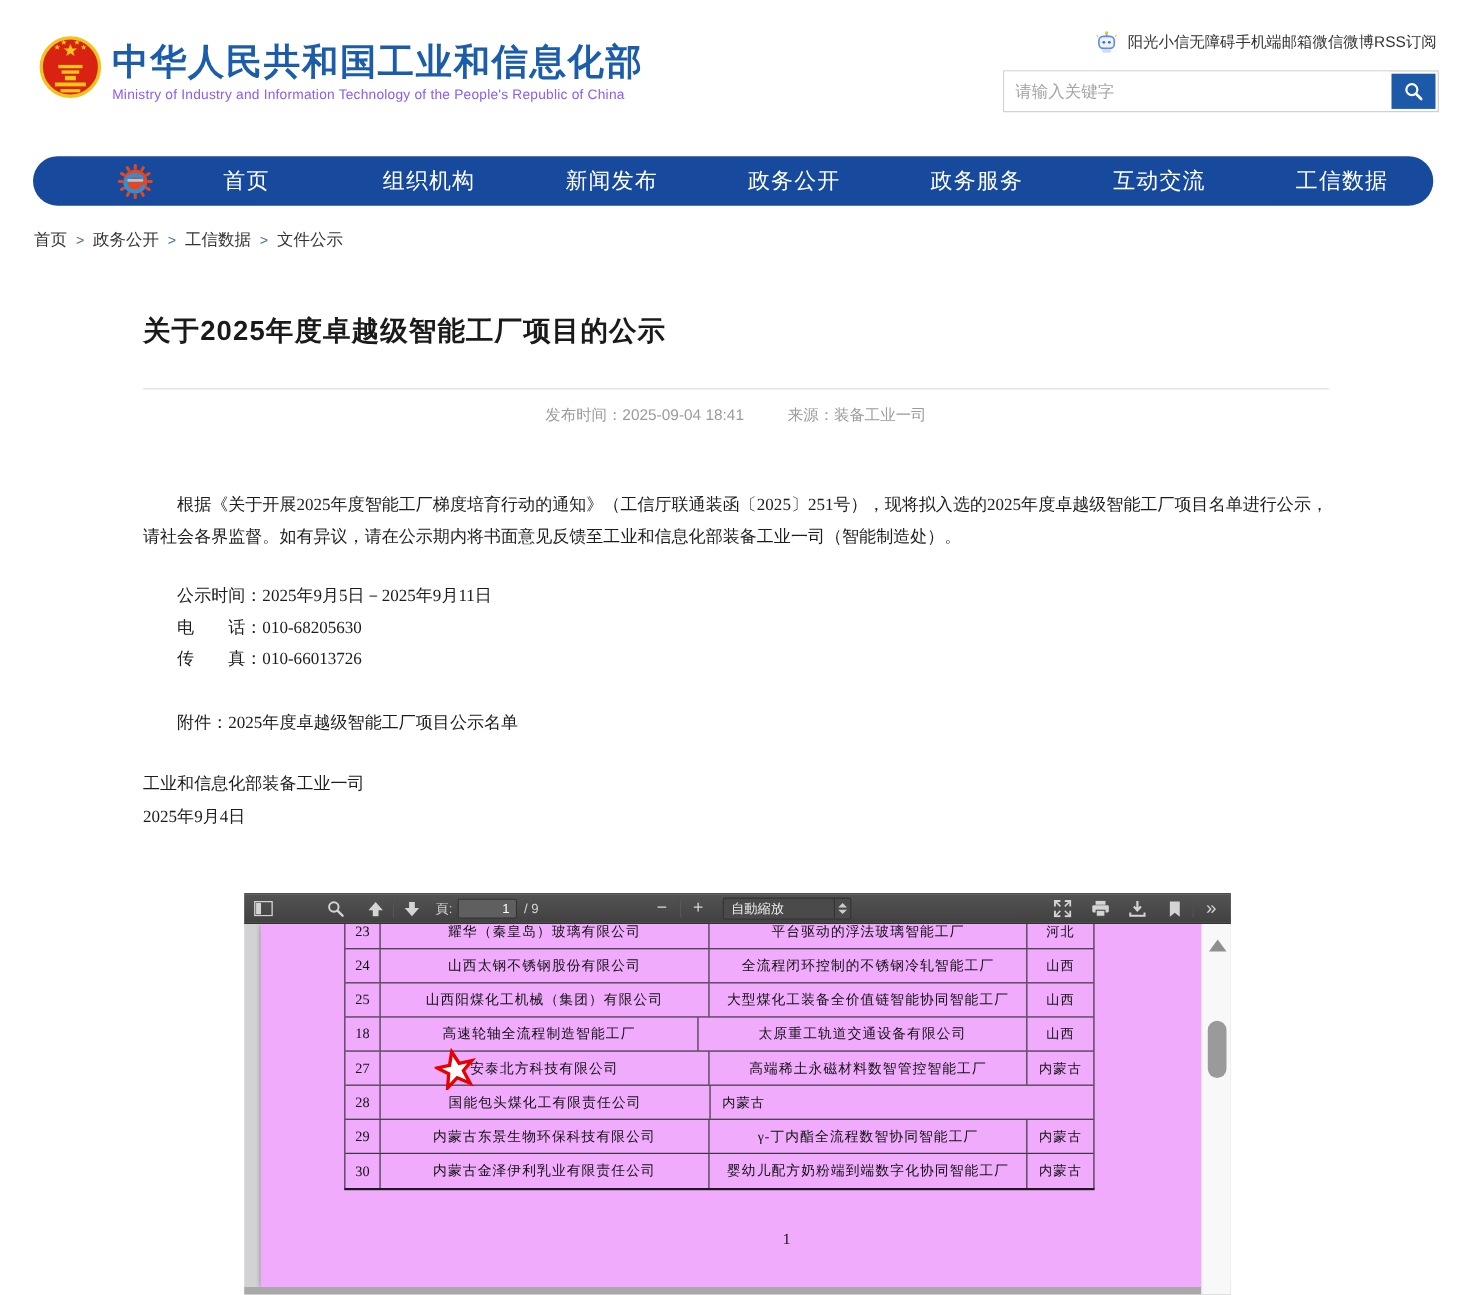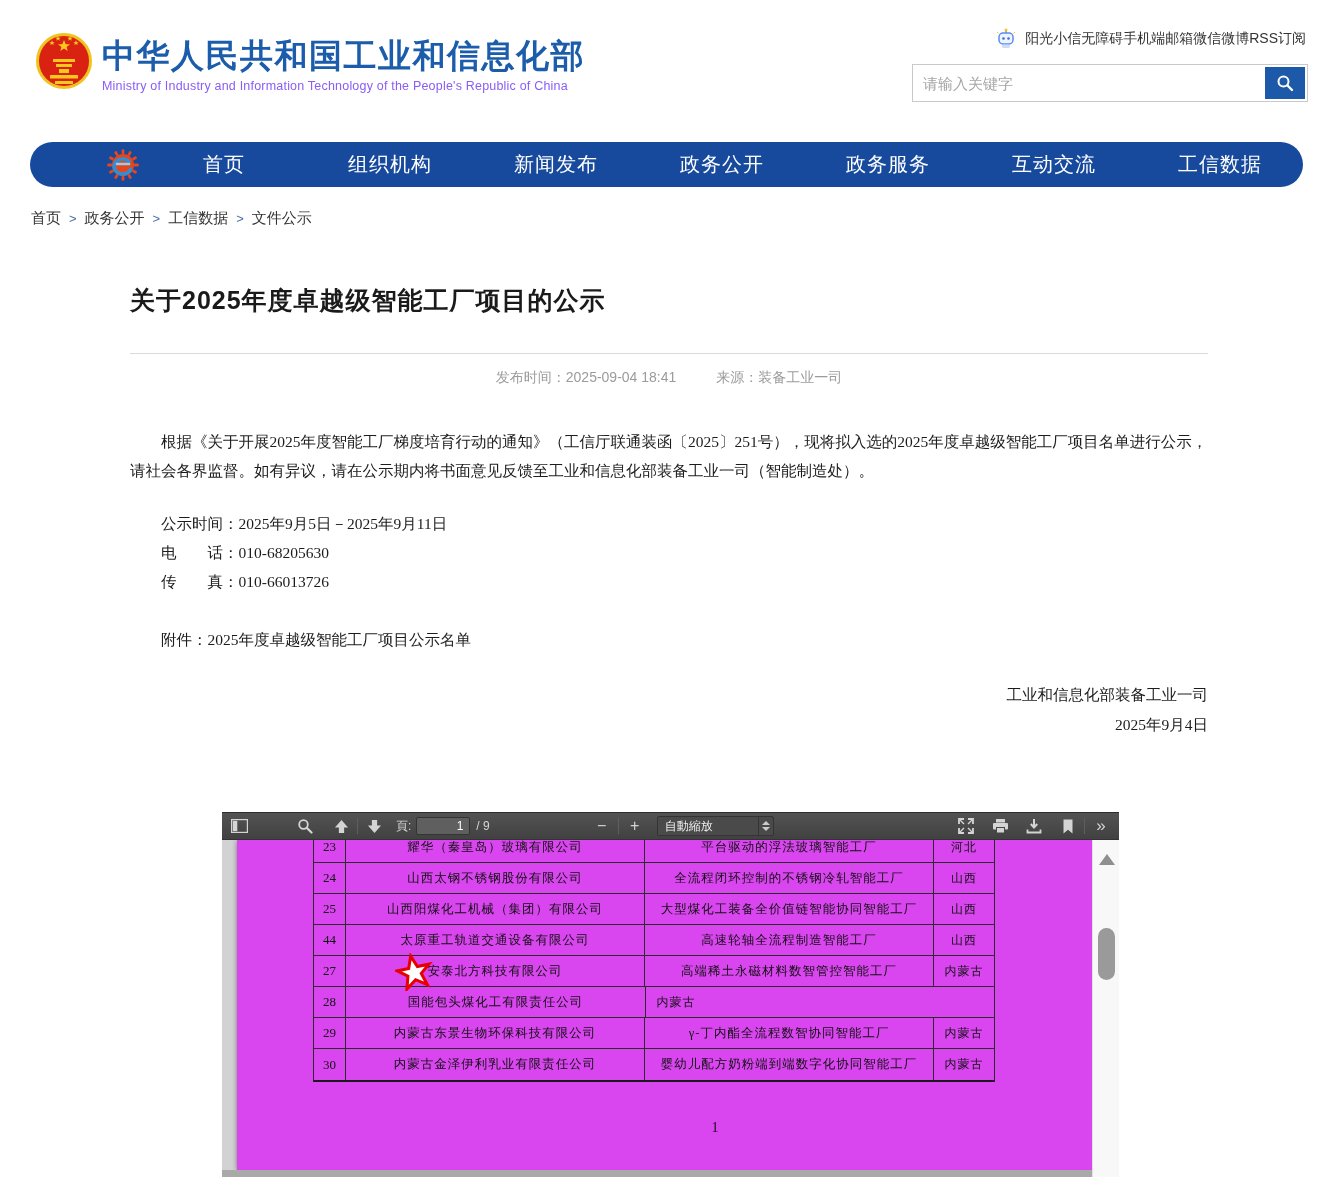--- a/index.html
+++ b/index.html
@@ -39,28 +39,28 @@
   
   .breadcrumb { position: absolute; left: 31px; top: 209px; font-size: 15px; color: #333; display: flex; }
   .crumb { cursor: pointer; }
   .crumb + .crumb::before { content: ">"; color: #4a6ea9; margin: 0 8px; font-size: 13px; cursor: default; }
 
   
   .article { position: absolute; left: 130px; top: 284px; width: 1078px; color: #1f1f1f; }
   .article-title { text-align: left; font-size: 25px; font-weight: bold; color: #1a1a1a;
     letter-spacing: 1px; margin-bottom: 36px; }
   .article-divider { border: none; border-top: 1px solid #dadada; margin-bottom: 15px; }
-  .article-meta { text-align: center; font-size: 14px; color: #9b9b9b; margin-bottom: 40px; }
+  .article-meta { text-align: center; font-size: 14px; color: #9b9b9b; margin-bottom: 58px; }
   .article-meta span { margin: 0 18px; }
   .article-body { font-family: "Liberation Serif", "DejaVu Serif", serif; font-size: 15.5px;
     line-height: 29px; color: #1c1c1c; }
   .p1 { text-indent: 2em; margin-bottom: 24px; }
   .info-line { text-indent: 2em; }
   .attachment-line { text-indent: 2em; margin-top: 29px; cursor: pointer; }
-  .signature-block { text-align: right; margin-top: 26px; line-height: 30px; }
+  .signature-block { margin-top: 26px; line-height: 30px; }
 
   
   .pdf-viewer { position: absolute; left: 222px; top: 812px; width: 897px; height: 365px;
     background: #d2d2d5; }
   .pdf-toolbar { position: absolute; left: 0; top: 0; width: 100%; height: 28px;
     background: linear-gradient(180deg, #535353, #414141); border-top: 1px solid #2c2c2c;
     border-bottom: 1px solid #333; display: flex; align-items: center; color: #d4d4d4; }
   .tb-btn { background: none; border: none; color: #d4d4d4; height: 24px; min-width: 24px;
     display: flex; align-items: center; justify-content: center; cursor: pointer; padding: 0 3px; }
   .tb-sep { width: 1px; height: 16px; background: #2e2e2e; border-right: 1px solid #5e5e5e; margin: 0 4px; }
@@ -76,21 +76,21 @@
     display: flex; flex-direction: column; align-items: center; justify-content: center; gap: 2px; }
   .tri-up { width: 0; height: 0; border-left: 4px solid transparent; border-right: 4px solid transparent;
     border-bottom: 4px solid #ccc; }
   .tri-down { width: 0; height: 0; border-left: 4px solid transparent; border-right: 4px solid transparent;
     border-top: 4px solid #ccc; }
   .more-glyph { font-size: 17px; line-height: 14px; }
   .sp { flex: 0 0 auto; }
   .grow { flex: 1; }
 
   .pdf-body { position: absolute; left: 0; top: 28px; width: 897px; height: 337px; overflow: hidden; }
-  .pdf-page { position: absolute; left: 15px; top: 0; width: 956px; height: 330px; background: #d946ef;
+  .pdf-page { position: absolute; left: 15px; top: 0; width: 956px; height: 330px; background: #f0abfc;
     box-shadow: 0 1px 5px rgba(0,0,0,0.45); overflow: hidden; }
   .pdf-bottom-strip { position: absolute; left: 0; top: 330px; width: 897px; height: 7px; background: #a9a9a9; }
 
   .pdf-table { margin: -9px 0 0 76px; width: 682px; border: 1px solid #2b2b2b; border-bottom: 2px solid #1a1a1a;
     font-family: "Liberation Serif", "DejaVu Serif", serif; }
   .pdf-tr { display: flex; border-bottom: 1px solid #2b2b2b; height: 31px; }
   .pdf-tr:last-child { border-bottom: none; }
   .td { border-right: 1px solid #2b2b2b; display: flex; align-items: center; justify-content: center;
     font-size: 12.5px; color: #111; letter-spacing: 1px; overflow: hidden; white-space: nowrap; }
   .td:last-child { border-right: none; }
@@ -316,23 +316,23 @@
             <div class="td c3">全流程闭环控制的不锈钢冷轧智能工厂</div>
             <div class="td c4">山西</div>
           </div>
           <div class="pdf-tr">
             <div class="td c1">25</div>
             <div class="td c2">山西阳煤化工机械（集团）有限公司</div>
             <div class="td c3">大型煤化工装备全价值链智能协同智能工厂</div>
             <div class="td c4">山西</div>
           </div>
           <div class="pdf-tr">
-            <div class="td c1">44</div>
+            <div class="td c1">18</div>
+            <div class="td c3">高速轮轴全流程制造智能工厂</div>
             <div class="td c2">太原重工轨道交通设备有限公司</div>
-            <div class="td c3">高速轮轴全流程制造智能工厂</div>
             <div class="td c4">山西</div>
           </div>
           <div class="pdf-tr">
             <div class="td c1">27</div>
             <div class="td c2">安泰北方科技有限公司</div>
             <div class="td c3">高端稀土永磁材料数智管控智能工厂</div>
             <div class="td c4">内蒙古</div>
           </div>
           <div class="pdf-tr">
             <div class="td c1">28</div>

